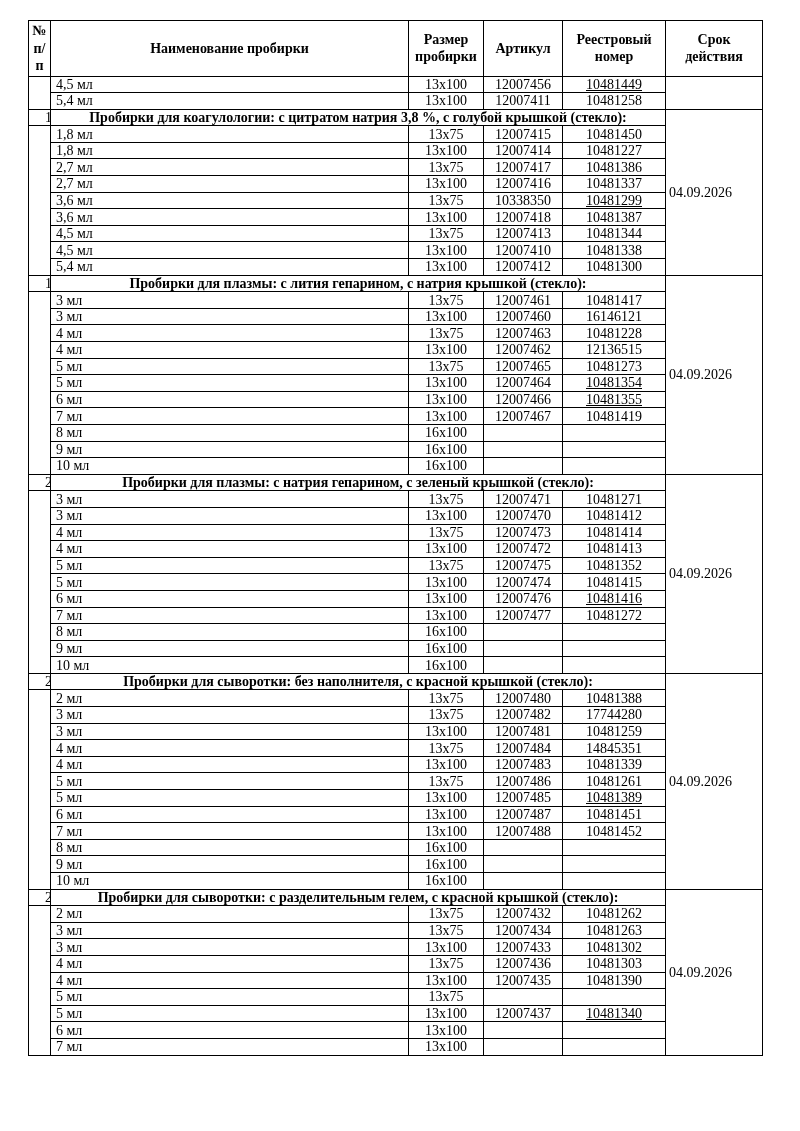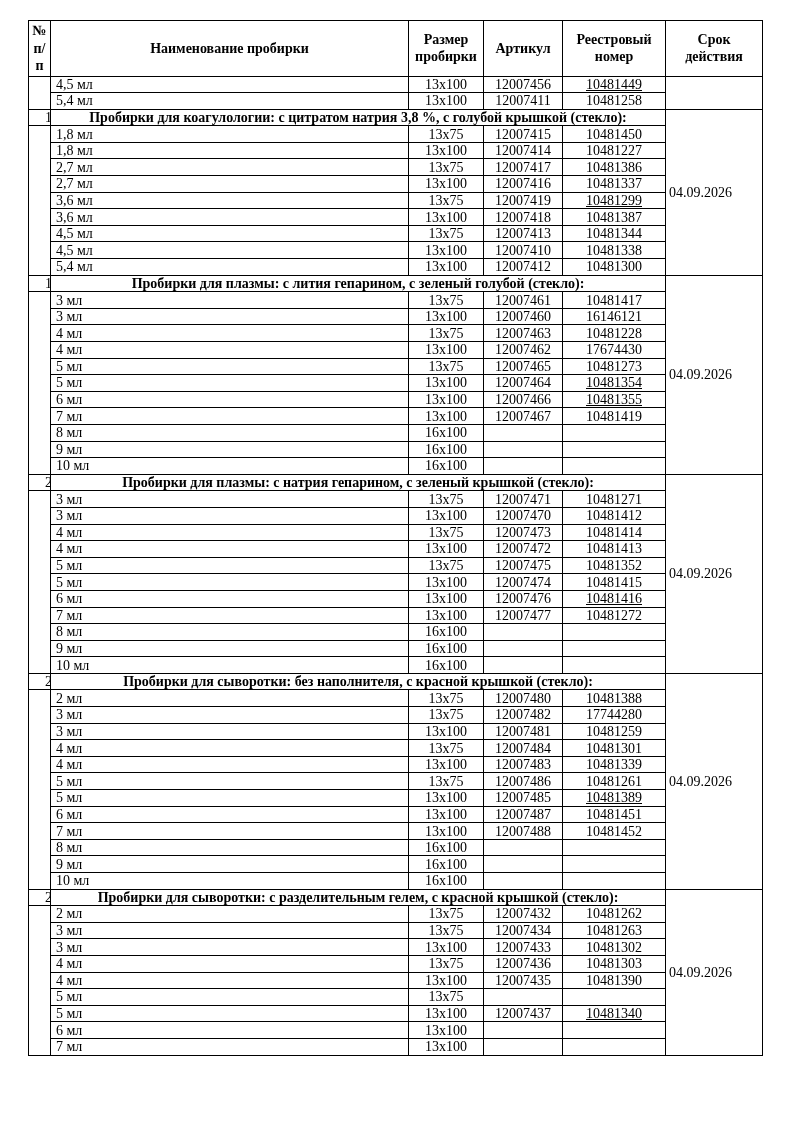--- a/index.html
+++ b/index.html
@@ -144,21 +144,21 @@
         </tr>
         <tr>
           <td class="col-name">2,7 мл</td>
           <td class="col-size">13x100</td>
           <td class="col-article">12007416</td>
           <td class="col-reg">10481337</td>
         </tr>
         <tr>
           <td class="col-name">3,6 мл</td>
           <td class="col-size">13x75</td>
-          <td class="col-article">12007419</td>
+          <td class="col-article">10338350</td>
           <td class="col-reg underlined">10481299</td>
         </tr>
         <tr>
           <td class="col-name">3,6 мл</td>
           <td class="col-size">13x100</td>
           <td class="col-article">12007418</td>
           <td class="col-reg">10481387</td>
         </tr>
         <tr>
           <td class="col-name">4,5 мл</td>
@@ -173,21 +173,21 @@
           <td class="col-reg">10481338</td>
         </tr>
         <tr>
           <td class="col-name">5,4 мл</td>
           <td class="col-size">13x100</td>
           <td class="col-article">12007412</td>
           <td class="col-reg">10481300</td>
         </tr>
         <tr>
           <td class="col-num">19.</td>
-          <td class="section-title" colspan="4">Пробирки для плазмы: с лития гепарином, с зеленый голубой (стекло):</td>
+          <td class="section-title" colspan="4">Пробирки для плазмы: с лития гепарином, с натрия крышкой (стекло):</td>
           <td class="col-validity" rowspan="12">04.09.2026</td>
         </tr>
         <tr>
           <td class="col-num" rowspan="11"></td>
           <td class="col-name">3 мл</td>
           <td class="col-size">13x75</td>
           <td class="col-article">12007461</td>
           <td class="col-reg">10481417</td>
         </tr>
         <tr>
@@ -199,21 +199,21 @@
         <tr>
           <td class="col-name">4 мл</td>
           <td class="col-size">13x75</td>
           <td class="col-article">12007463</td>
           <td class="col-reg">10481228</td>
         </tr>
         <tr>
           <td class="col-name">4 мл</td>
           <td class="col-size">13x100</td>
           <td class="col-article">12007462</td>
-          <td class="col-reg">17674430</td>
+          <td class="col-reg">12136515</td>
         </tr>
         <tr>
           <td class="col-name">5 мл</td>
           <td class="col-size">13x75</td>
           <td class="col-article">12007465</td>
           <td class="col-reg">10481273</td>
         </tr>
         <tr>
           <td class="col-name">5 мл</td>
           <td class="col-size">13x100</td>
@@ -343,21 +343,21 @@
         <tr>
           <td class="col-name">3 мл</td>
           <td class="col-size">13x100</td>
           <td class="col-article">12007481</td>
           <td class="col-reg">10481259</td>
         </tr>
         <tr>
           <td class="col-name">4 мл</td>
           <td class="col-size">13x75</td>
           <td class="col-article">12007484</td>
-          <td class="col-reg">10481301</td>
+          <td class="col-reg">14845351</td>
         </tr>
         <tr>
           <td class="col-name">4 мл</td>
           <td class="col-size">13x100</td>
           <td class="col-article">12007483</td>
           <td class="col-reg">10481339</td>
         </tr>
         <tr>
           <td class="col-name">5 мл</td>
           <td class="col-size">13x75</td>

